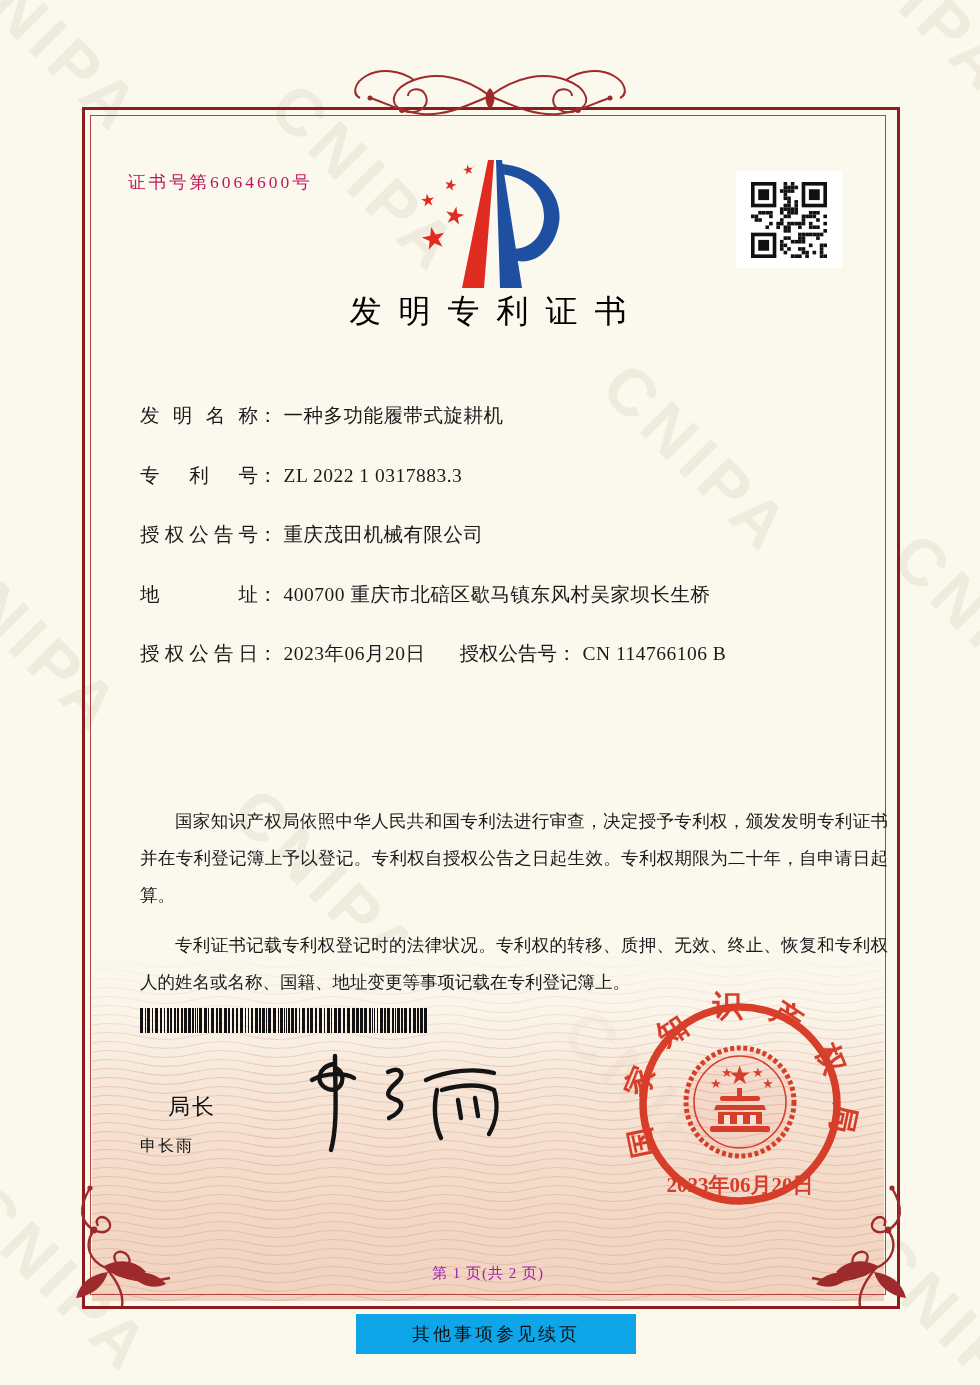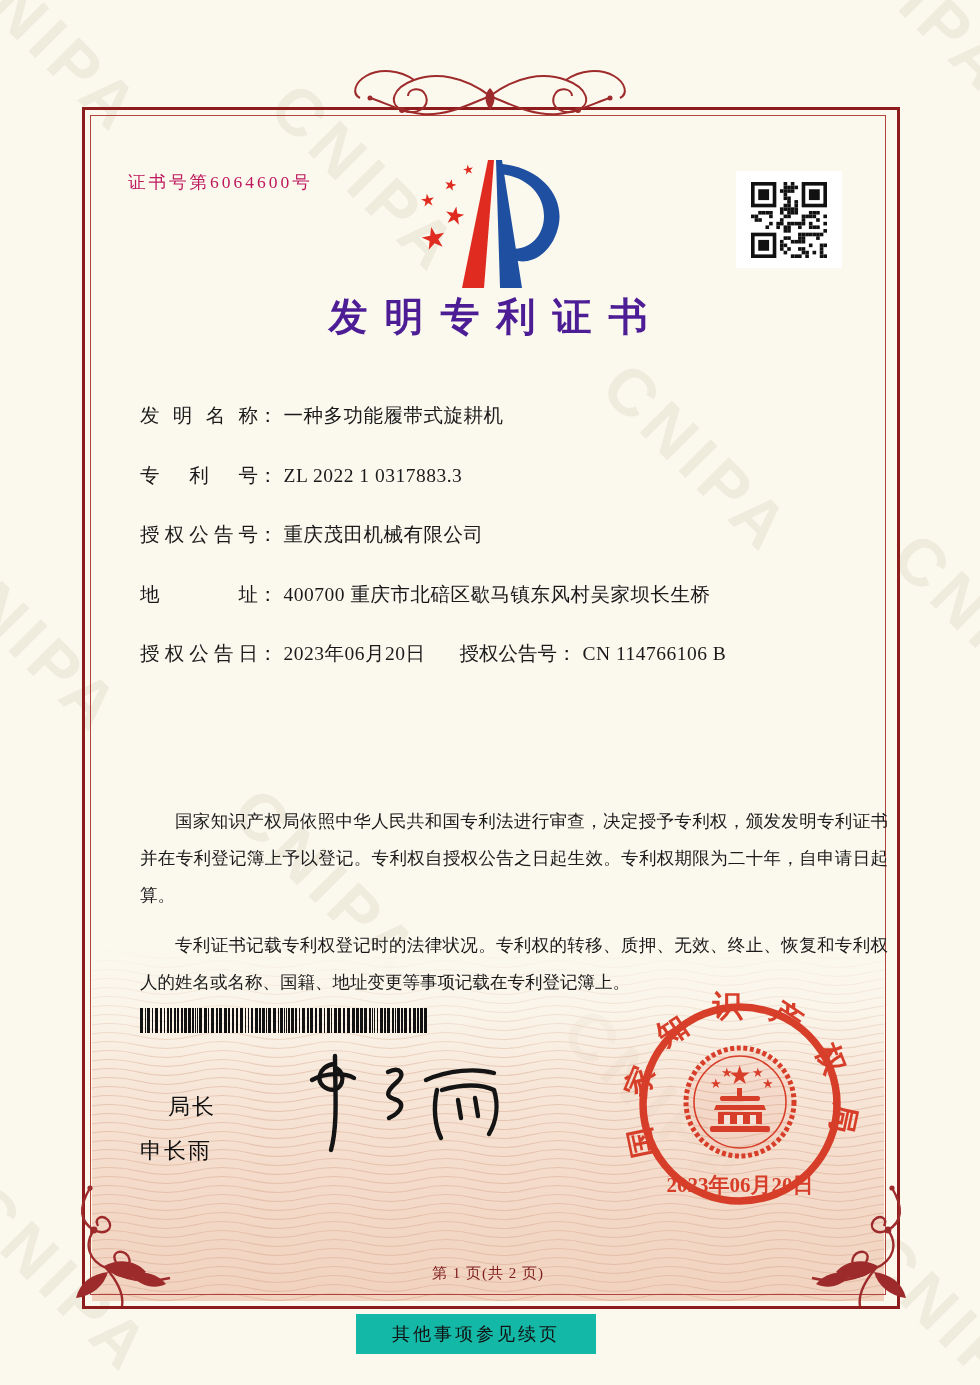--- a/index.html
+++ b/index.html
@@ -31,46 +31,46 @@
     background:linear-gradient(180deg,#fbf8ee 0%, rgba(251,248,238,0) 100%);}
 
   .cert-no{left:128px;top:170px;font-size:17.5px;letter-spacing:3px;color:#be185d;}
 
   .qr-wrap{left:736px;top:171px;width:106px;height:97px;background:#ffffff;
     display:flex;align-items:center;justify-content:center;}
 
   .logo{left:418px;top:156px;}
 
   .doc-title{left:82px;top:290px;width:812px;text-align:center;
-    font-size:39px;font-weight:bold;letter-spacing:17px;color:#4c1d95;text-indent:17px;}
+    font-size:32px;font-weight:normal;letter-spacing:17px;color:#000000;text-indent:17px;}
 
   .fields{left:140px;top:402px;width:748px;}
   .field-row{height:59.5px;font-size:19.5px;white-space:nowrap;}
   .f-label{display:inline-block;width:118px;text-align:justify;text-align-last:justify;vertical-align:bottom;}
   .f-colon{display:inline-block;margin-right:6px;}
   .f-value{letter-spacing:0.5px;text-align:center;}
   .f-group2{margin-left:34px;}
 
   .paras{left:140px;top:803px;width:748px;}
   .paras p{margin:0 0 13px 0;font-size:17.5px;line-height:2.12;text-indent:2em;text-align:justify;}
 
   .barcode-wrap{left:140px;top:1008px;width:292px;height:25px;}
 
   .signature{left:288px;top:1042px;}
 
   .signer-title{left:140px;top:1092px;font-family:"Liberation Sans","DejaVu Sans",sans-serif;
     font-size:22px;color:#111;letter-spacing:2px;margin-left:28px;}
   .signer-name{left:140px;top:1136px;font-family:"Liberation Sans","DejaVu Sans",sans-serif;
-    font-size:22px;color:#111;letter-spacing:2px;}
+    font-size:16px;color:#111;letter-spacing:2px;}
 
   .seal{left:618px;top:984px;opacity:0.95;}
 
-  .page-info{left:82px;top:1264px;width:812px;text-align:center;font-size:15px;color:#7f1d1d;letter-spacing:1px;}
-
-  .note-box{left:356px;top:1314px;width:240px;height:40px;background:#14b8a6;
+  .page-info{left:82px;top:1264px;width:812px;text-align:center;font-size:15px;color:#a21caf;letter-spacing:1px;}
+
+  .note-box{left:356px;top:1314px;width:280px;height:40px;background:#0ea5e9;
     text-align:center;line-height:40px;font-size:18px;letter-spacing:3px;color:#111;}
 
   .ornament-top{left:344px;top:58px;}
   .corner-bl{left:60px;top:1178px;}
   .corner-br{left:790px;top:1178px;transform:scaleX(-1);}
 </style>
 </head>
 <body>
 
 <div class="wm" style="left:-70px;top:0px;">CNIPA</div>

